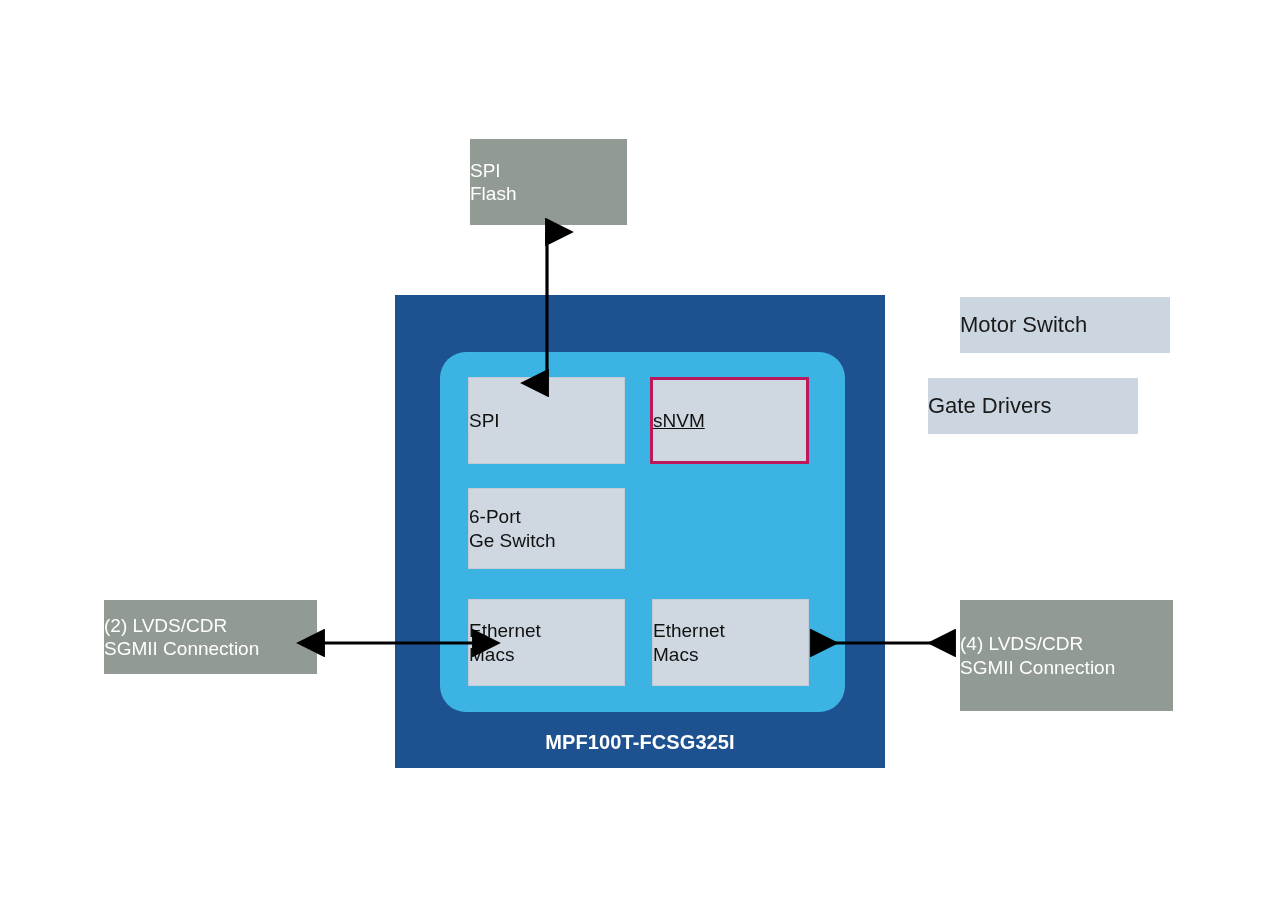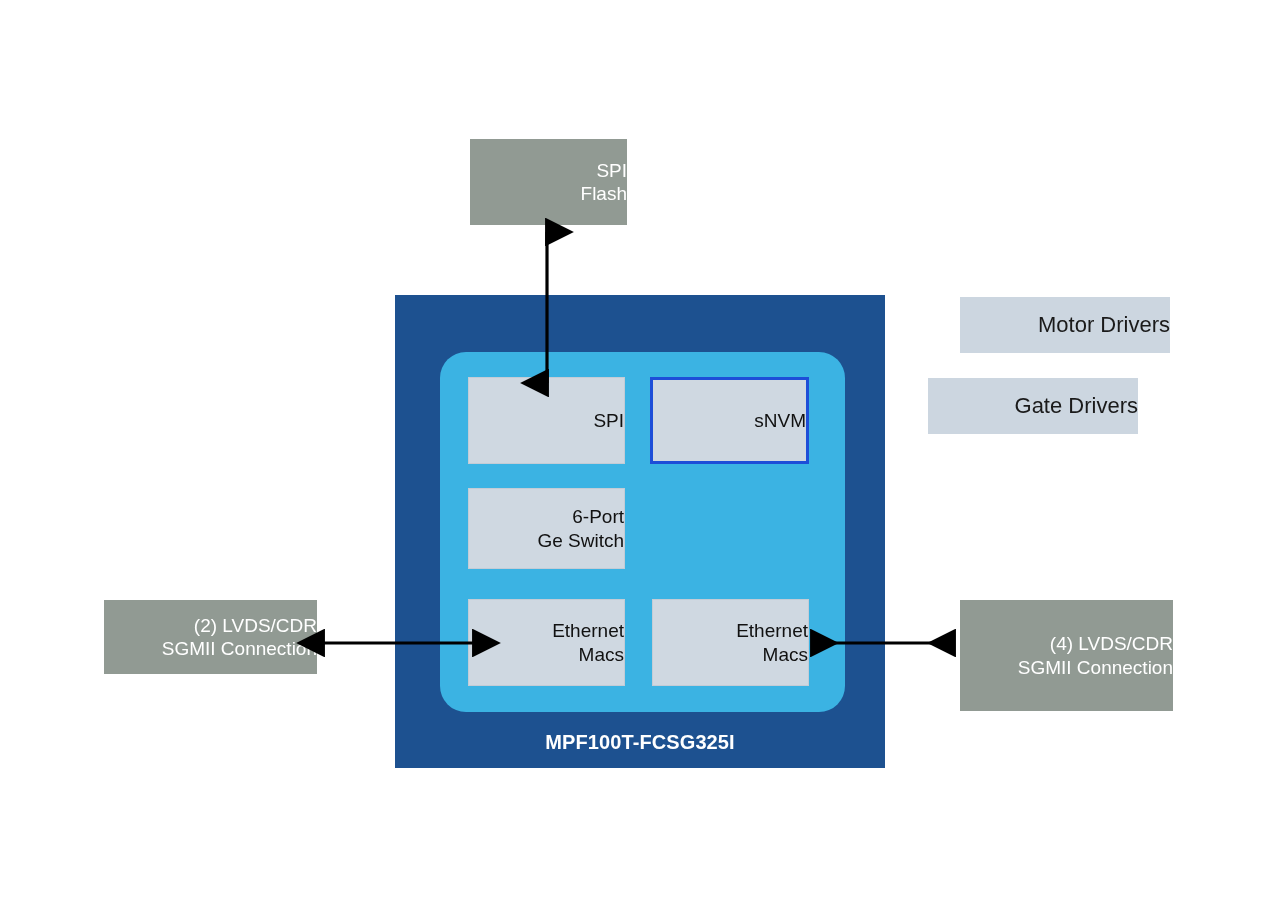--- a/index.html
+++ b/index.html
@@ -22,21 +22,21 @@
     width: 1280px;
     height: 913px;
   }
 
   
   .box {
     position: absolute;
     box-sizing: border-box;
     display: flex;
     flex-direction: column;
-    align-items: flex-end;
+    align-items: flex-start;
     justify-content: center;
     text-align: center;
     line-height: 1.22;
   }
   .box .line { display: block; white-space: nowrap; }
 
   
   .periph {
     background: #919a93;
     color: #ffffff;
@@ -87,21 +87,22 @@
 
   
   .core-block {
     background: #cfd8e1;
     color: #111111;
     font-size: 19px;
     font-weight: 400;
     border: 1px solid #c3ccd6;
   }
   .core-block.highlight {
-    border: 3px solid #1d4ed8;
+    border: 3px solid #be185d;
+    text-decoration: underline;
   }
 
   
   .arrow-svg {
     position: absolute;
     overflow: visible;
     pointer-events: none;
   }
 </style>
 </head>
@@ -148,21 +149,21 @@
     <span class="line">(2) LVDS/CDR</span>
     <span class="line">SGMII Connection</span>
   </div>
 
   <div class="box periph" style="left:960px; top:600px; width:213px; height:111px;">
     <span class="line">(4) LVDS/CDR</span>
     <span class="line">SGMII Connection</span>
   </div>
 
   <div class="box driver" style="left:960px; top:297px; width:210px; height:56px;">
-    <span class="line">Motor Drivers</span>
+    <span class="line">Motor Switch</span>
   </div>
 
   <div class="box driver" style="left:928px; top:378px; width:210px; height:56px;">
     <span class="line">Gate Drivers</span>
   </div>
 
   <svg class="arrow-svg" style="left:0; top:0;" width="1280" height="913">
     <defs>
       <marker id="head-up" markerWidth="9" markerHeight="9" refX="4.5" refY="8.4" orient="auto" markerUnits="strokeWidth">
         <polygon points="4.5,0 9,9 0,9" fill="#000000"></polygon>

